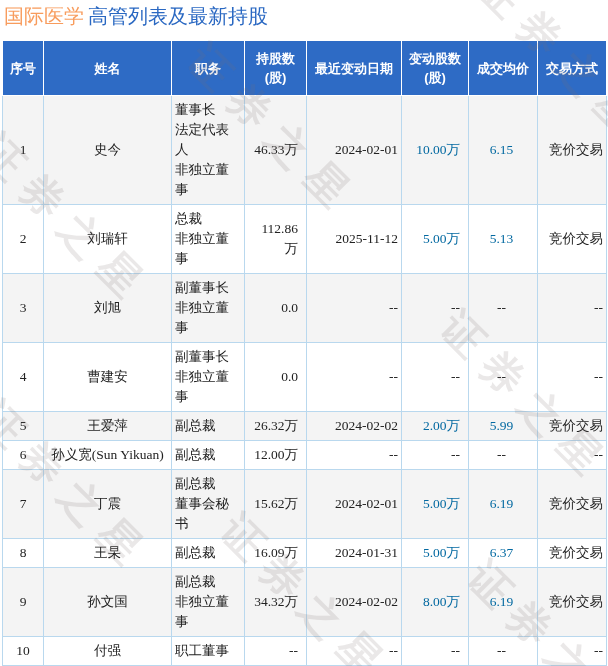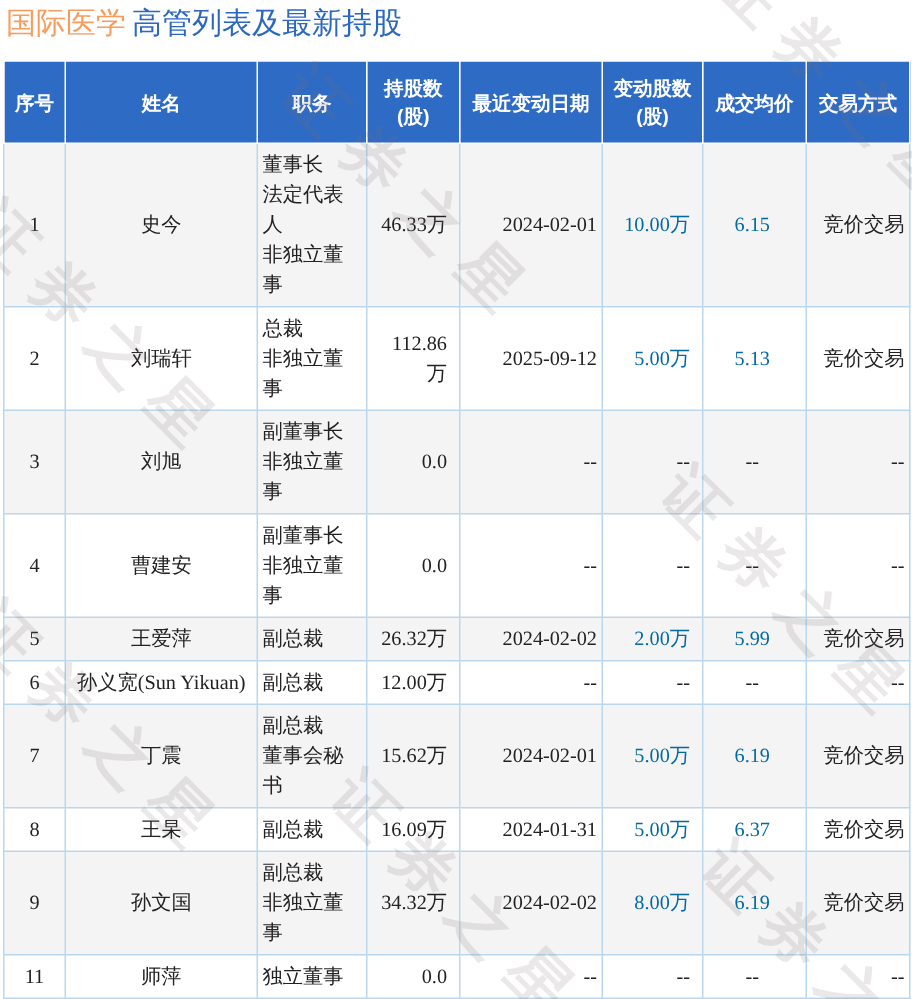--- a/index.html
+++ b/index.html
@@ -135,21 +135,21 @@
         <td class="c-chg red-if red">10.00万</td>
         <td class="c-price red-if red">6.15</td>
         <td class="c-trade">竞价交易</td>
       </tr>
       <tr>
         <td class="c-index">2</td>
         <td class="c-name">刘瑞轩</td>
         <td class="c-pos">总裁
 非独立董事</td>
         <td class="c-shares">112.86万</td>
-        <td class="c-date">2025-09-12</td>
+        <td class="c-date">2025-11-12</td>
         <td class="c-chg red-if red">5.00万</td>
         <td class="c-price red-if red">5.13</td>
         <td class="c-trade">竞价交易</td>
       </tr>
       <tr>
         <td class="c-index">3</td>
         <td class="c-name">刘旭</td>
         <td class="c-pos">副董事长
 非独立董事</td>
         <td class="c-shares">0.0</td>
@@ -215,20 +215,30 @@
         <td class="c-name">孙文国</td>
         <td class="c-pos">副总裁
 非独立董事</td>
         <td class="c-shares">34.32万</td>
         <td class="c-date">2024-02-02</td>
         <td class="c-chg red-if red">8.00万</td>
         <td class="c-price red-if red">6.19</td>
         <td class="c-trade">竞价交易</td>
       </tr>
       <tr>
+        <td class="c-index">10</td>
+        <td class="c-name">付强</td>
+        <td class="c-pos">职工董事</td>
+        <td class="c-shares">--</td>
+        <td class="c-date">--</td>
+        <td class="c-chg red-if">--</td>
+        <td class="c-price red-if">--</td>
+        <td class="c-trade">--</td>
+      </tr>
+      <tr>
         <td class="c-index">11</td>
         <td class="c-name">师萍</td>
         <td class="c-pos">独立董事</td>
         <td class="c-shares">0.0</td>
         <td class="c-date">--</td>
         <td class="c-chg red-if">--</td>
         <td class="c-price red-if">--</td>
         <td class="c-trade">--</td>
       </tr>
 

